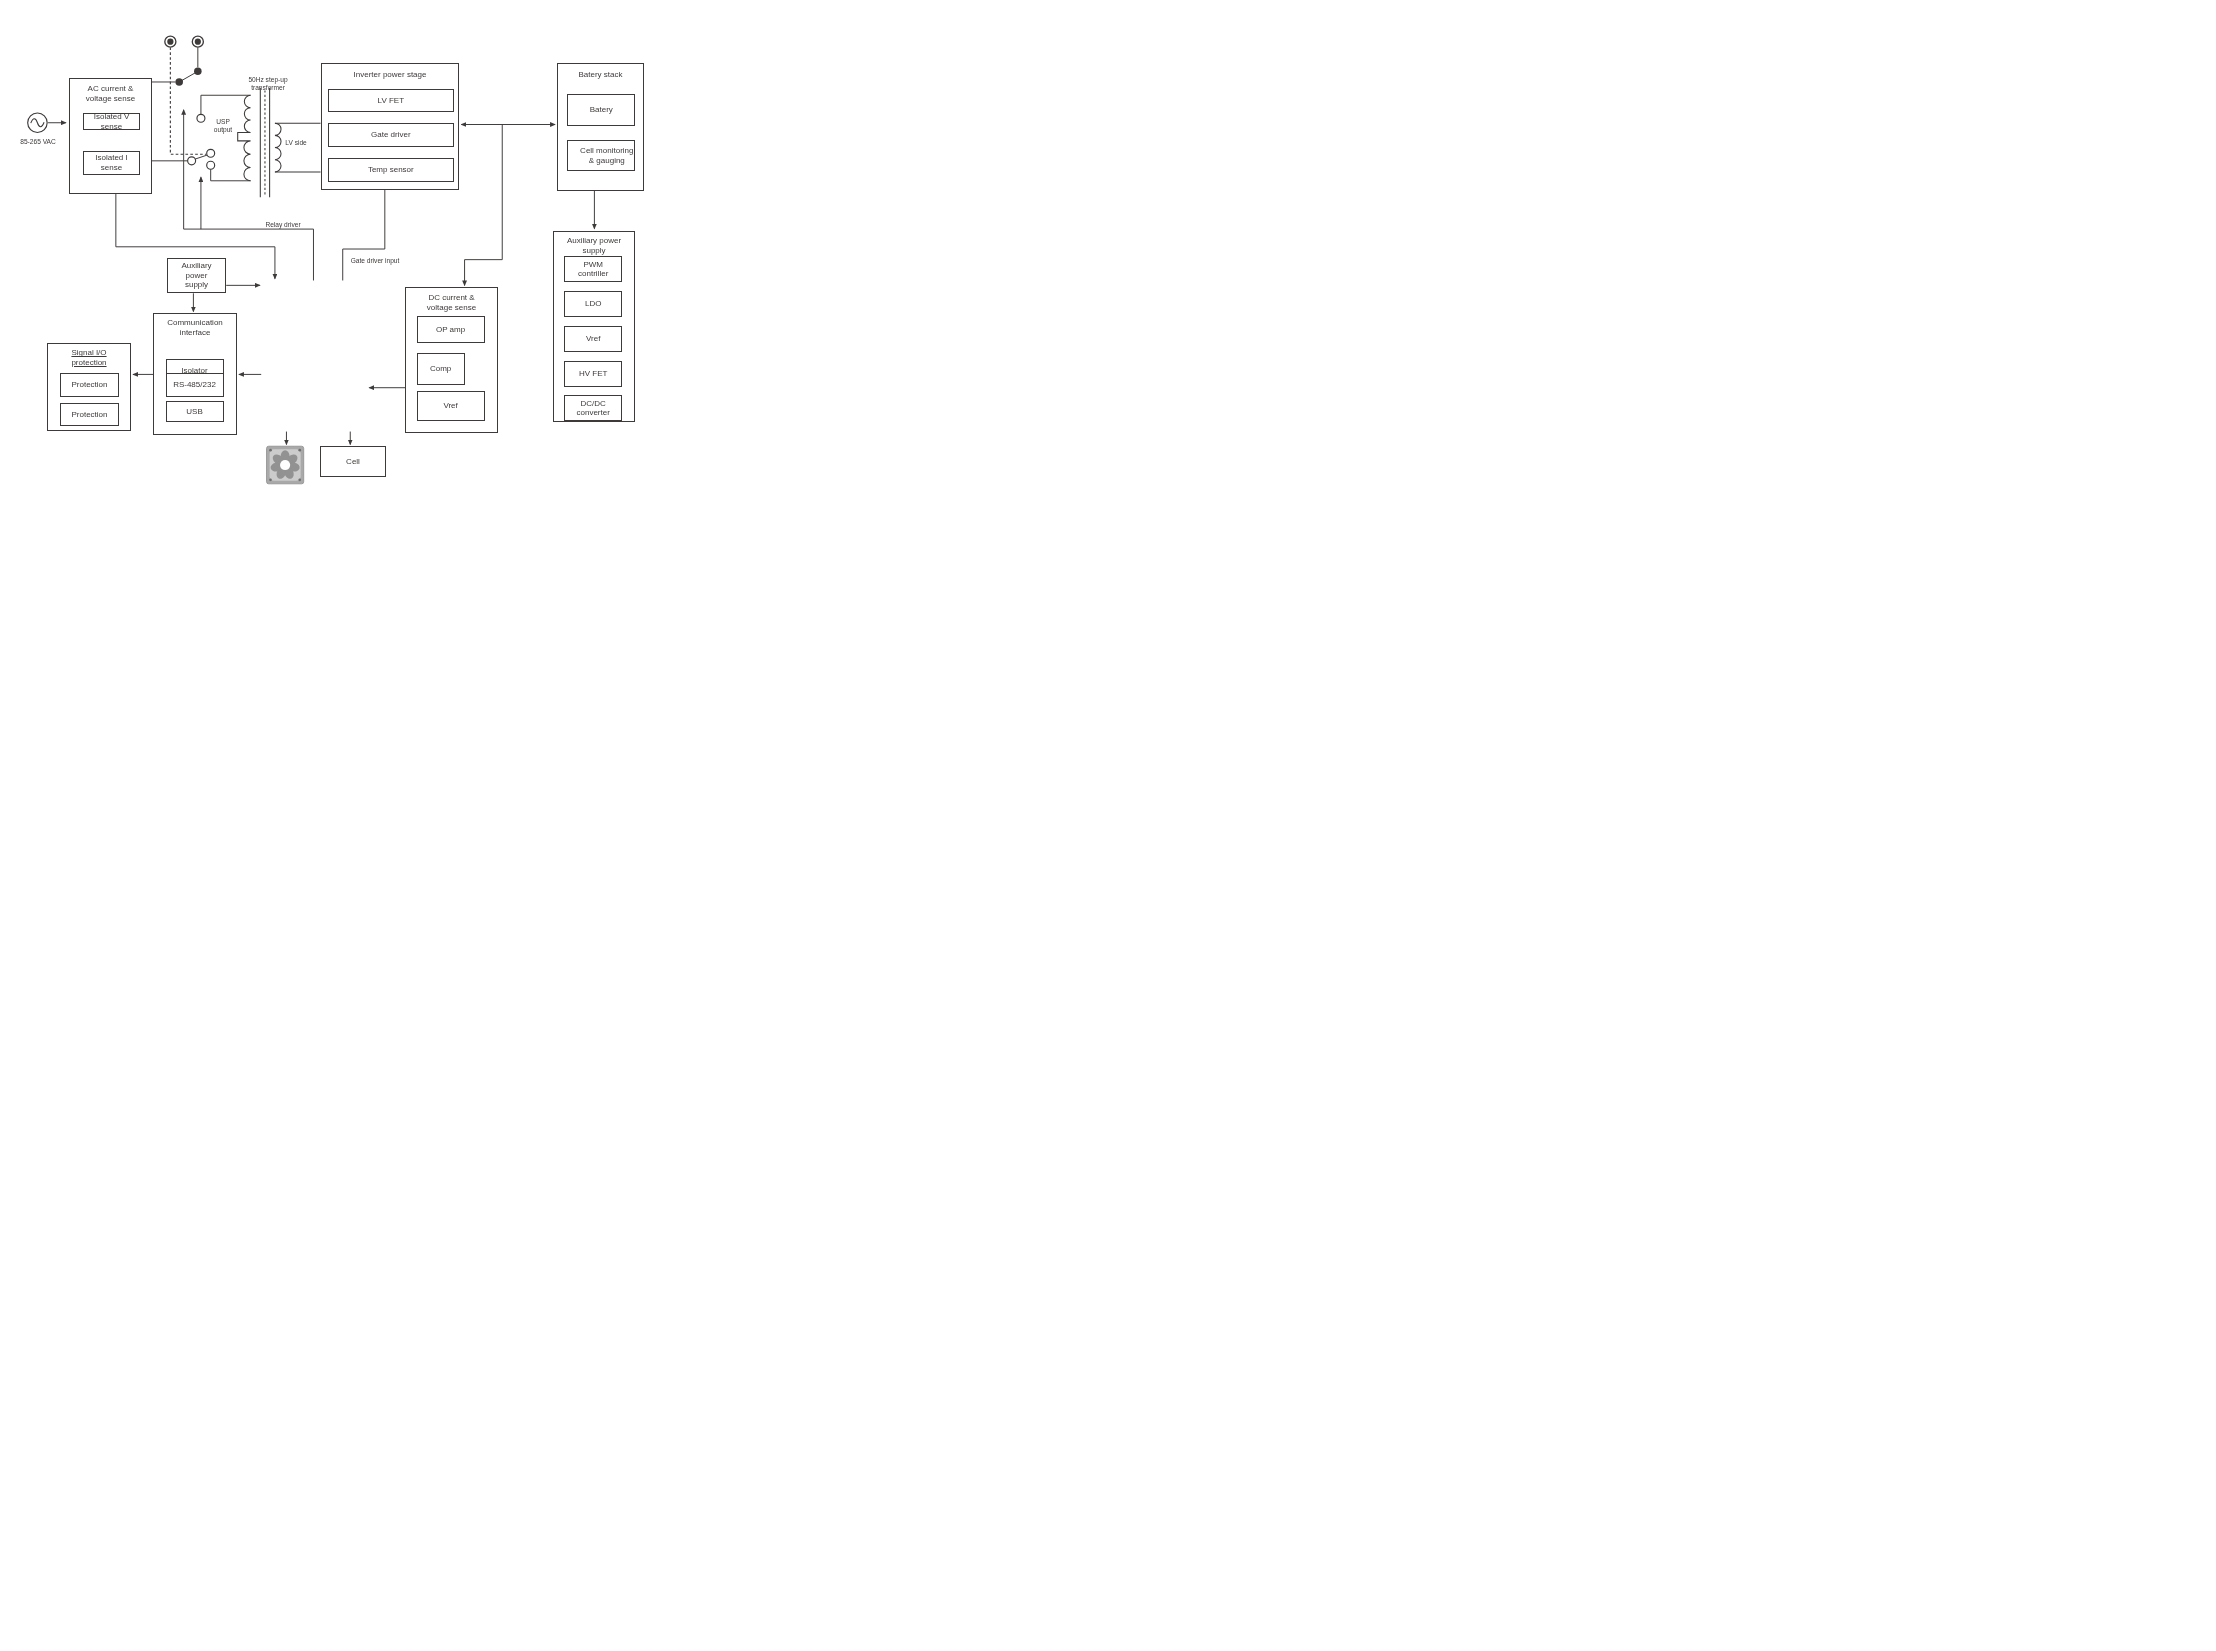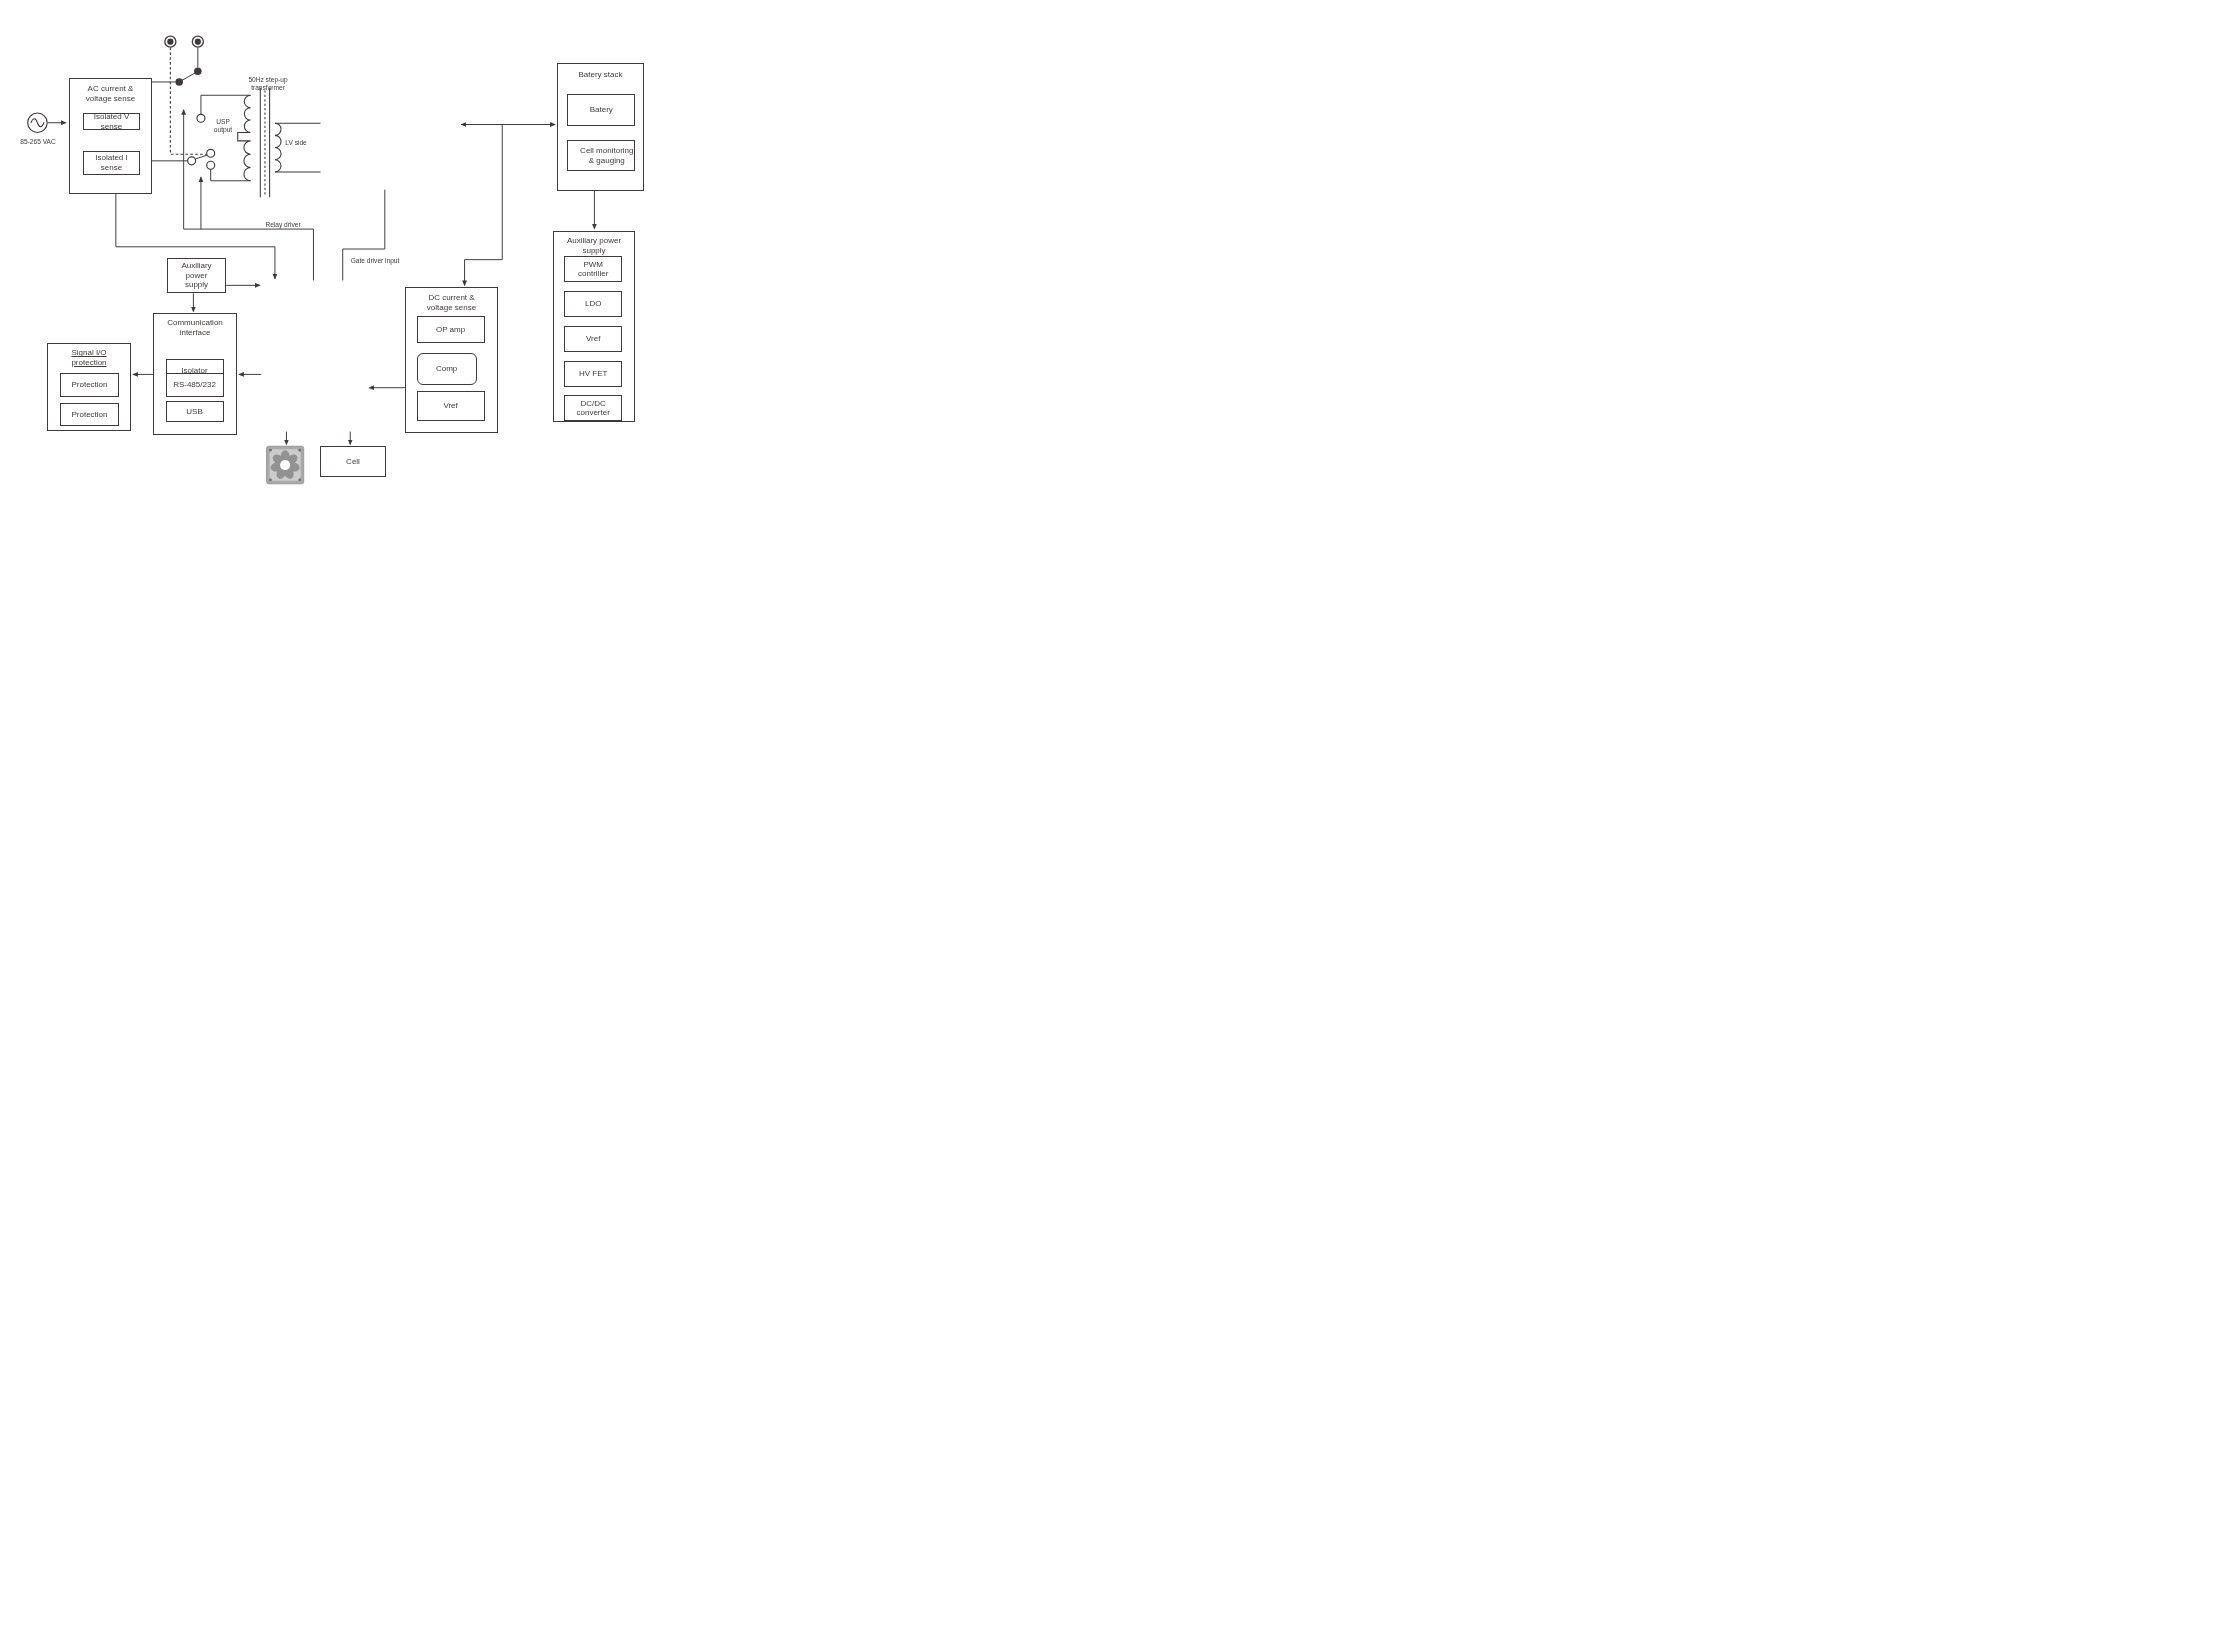--- a/index.html
+++ b/index.html
@@ -127,20 +127,34 @@
         <span style="max-width:62px;">AC current &amp; voltage sense</span>
       </div>
     <div class="inner" style="left:13px;top:34px;width:57px;height:17px;align-items:center;">
         <span style="max-width:42px;">Isolated V sense</span>
       </div>
     <div class="inner" style="left:13px;top:72px;width:57px;height:23.5px;">
         <span style="max-width:42px;">Isolated I sense</span>
       </div>
   </div>
 
+  <div class="box" style="left:321px;top:63px;width:138px;height:127px;">
+    <div class="title" style="margin-top:6.2px;">
+        <span>Inverter power stage</span>
+      </div>
+    <div class="inner" style="left:5.8px;top:25px;width:126px;height:23px;">
+        <span>LV FET</span>
+      </div>
+    <div class="inner" style="left:5.8px;top:59px;width:126px;height:24px;">
+        <span>Gate driver</span>
+      </div>
+    <div class="inner" style="left:5.8px;top:94px;width:126px;height:24px;">
+        <span>Temp sensor</span>
+      </div>
+  </div>
 
   <div class="box" style="left:557px;top:63px;width:87px;height:128px;">
     <div class="title" style="margin-top:5.8px;">
         <span>Batery stack</span>
       </div>
     <div class="inner" style="left:9.3px;top:30px;width:68px;height:31.5px;">
         <span>Batery</span>
       </div>
     <div class="inner" style="left:9.3px;top:76px;width:68px;height:31px;justify-content:flex-end;">
         <span style="max-width:55px;">Cell monitoring &amp; gauging</span>
@@ -173,21 +187,21 @@
   </div>
 
 
   <div class="box" style="left:405px;top:287px;width:93px;height:146px;">
     <div class="title" style="margin-top:4.9px;">
         <span style="max-width:66px;">DC current &amp; voltage sense</span>
       </div>
     <div class="inner" style="left:10.6px;top:28px;width:68px;height:27px;">
         <span>OP amp</span>
       </div>
-    <div class="inner" style="left:10.6px;top:65px;width:60px;height:32px;border-radius:6px;">
+    <div class="inner" style="left:10.6px;top:65px;width:48px;height:32px;">
         <span>Comp</span>
       </div>
     <div class="inner" style="left:10.6px;top:103px;width:68px;height:30px;">
         <span>Vref</span>
       </div>
   </div>
 
   <div class="box" style="left:153px;top:313px;width:84px;height:122px;">
     <div class="title" style="margin-top:4.4px;">
         <span style="max-width:64px;">Communication interface</span>

